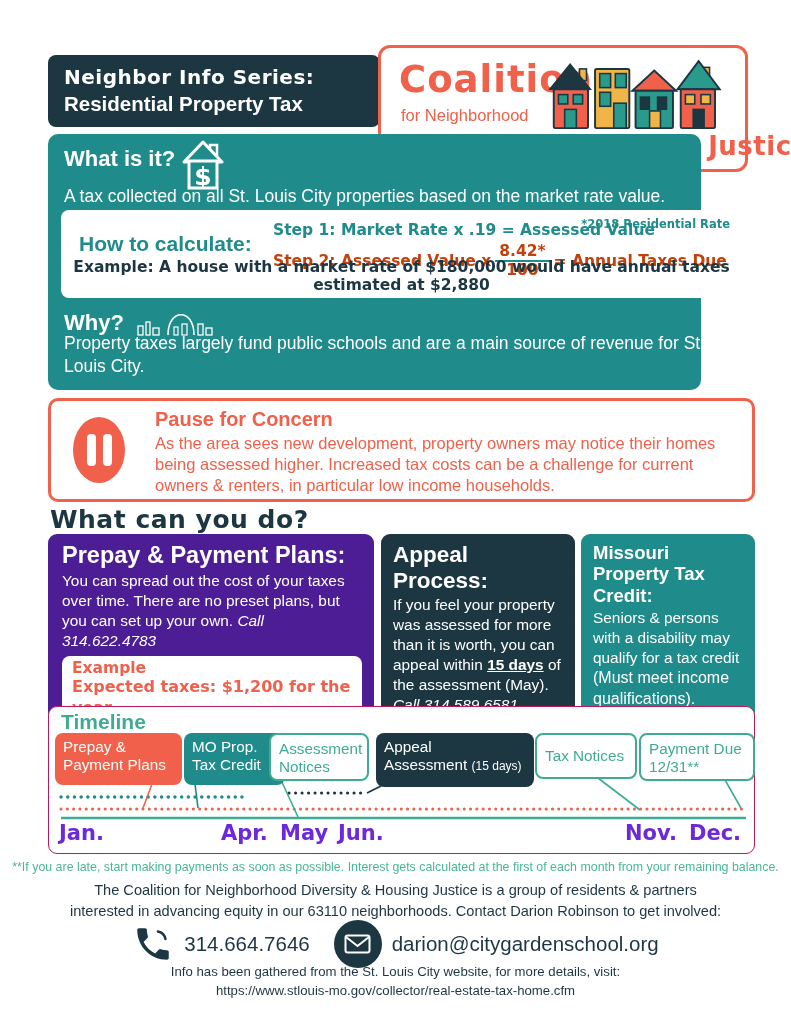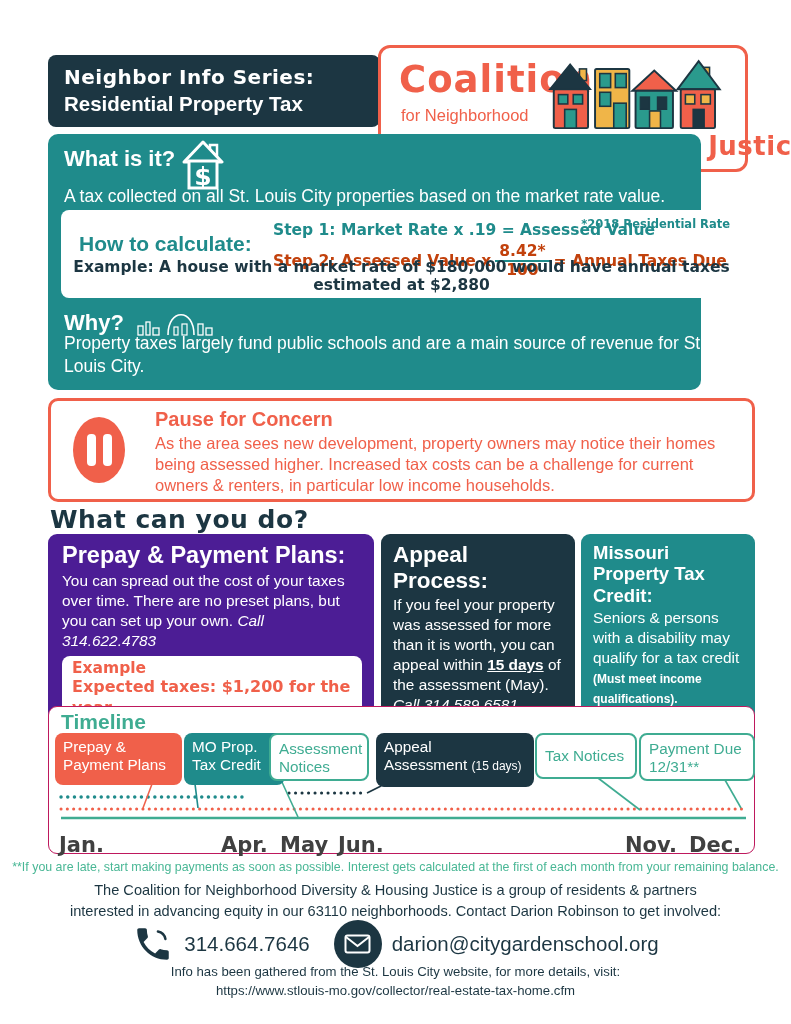--- a/index.html
+++ b/index.html
@@ -69,21 +69,21 @@
   .tl-ev{top:26px;border-radius:8px;box-sizing:border-box;font-size:15.3px;line-height:1.18;
          padding:5px 8px;z-index:2;}
   .ev-orange{background:#f0604a;color:#fff;left:6px;width:127px;height:52px;}
   .ev-teal{background:#1f8b8b;color:#fff;left:135px;width:101px;height:52px;}
   .ev-out1{border:2px solid #3fac92;color:#3fac92;background:#fff;left:220px;width:100px;height:48px;}
   .ev-navy{background:#1c3642;color:#fff;left:327px;width:158px;height:54px;}
   .ev-out2{border:2px solid #3fac92;color:#3fac92;background:#fff;left:486px;width:102px;height:46px;
            display:flex;align-items:center;}
   .ev-out3{border:2px solid #3fac92;color:#3fac92;background:#fff;left:590px;width:116px;height:48px;}
   .ev-small{font-size:12px;}
-  .tl-month{top:114px;font-size:21px;color:#404040;z-index:2;margin-top:12px;}
+  .tl-month{top:114px;font-size:21px;color:#6d28d9;z-index:2;}
   .tl-svg{left:0;top:0;z-index:1;}
 
   
   .footnote{left:0;top:860px;width:791px;text-align:center;font-size:12.4px;color:#49b795;}
   .about{left:0;width:791px;text-align:center;font-size:14.6px;color:#1c3642;}
   .about1{top:882px;} .about2{top:903px;}
   .contact{left:0;top:920px;width:791px;display:flex;justify-content:center;align-items:center;gap:10px;}
   .contact .num,.contact .mail{font-size:20.5px;color:#1c3642;}
   .env-circle{width:48px;height:48px;border-radius:50%;background:#1c3642;display:flex;
               align-items:center;justify-content:center;margin-left:14px;}
@@ -202,21 +202,21 @@
       <span class="emph">15 days</span>
       <span>of the assessment (May).</span>
       <div class="call">Call 314.589.6581</div>
     </div>
   </div>
 
   <div class="abs col col-teal">
     <div class="title">Missouri Property Tax Credit:</div>
     <div class="body">
       <span>Seniors &amp; persons with a disability may qualify for a tax credit</span>
-      <span style="font-size:12px;font-weight:bold;">(Must meet income qualifications).</span>
+      <span style="font-size:16px;">(Must meet income qualifications).</span>
       <div class="call">Call 314.612.5918</div>
     </div>
   </div>
 
   <div class="abs tl-box">
     <svg class="abs tl-svg" width="701" height="142" viewBox="0 0 701 142">
       <line x1="12" y1="90" x2="196" y2="90" stroke="#1f8b8b" stroke-width="3.4" stroke-linecap="round" stroke-dasharray="0.1 6.6"></line>
       <line x1="240" y1="86" x2="318" y2="86" stroke="#1c3642" stroke-width="3" stroke-linecap="round" stroke-dasharray="0.1 6.4"></line>
       <line x1="318" y1="86" x2="332" y2="79" stroke="#1c3642" stroke-width="1.6"></line>
       <line x1="12" y1="102" x2="694" y2="102" stroke="#f0604a" stroke-width="3" stroke-linecap="round" stroke-dasharray="0.1 6.2"></line>

